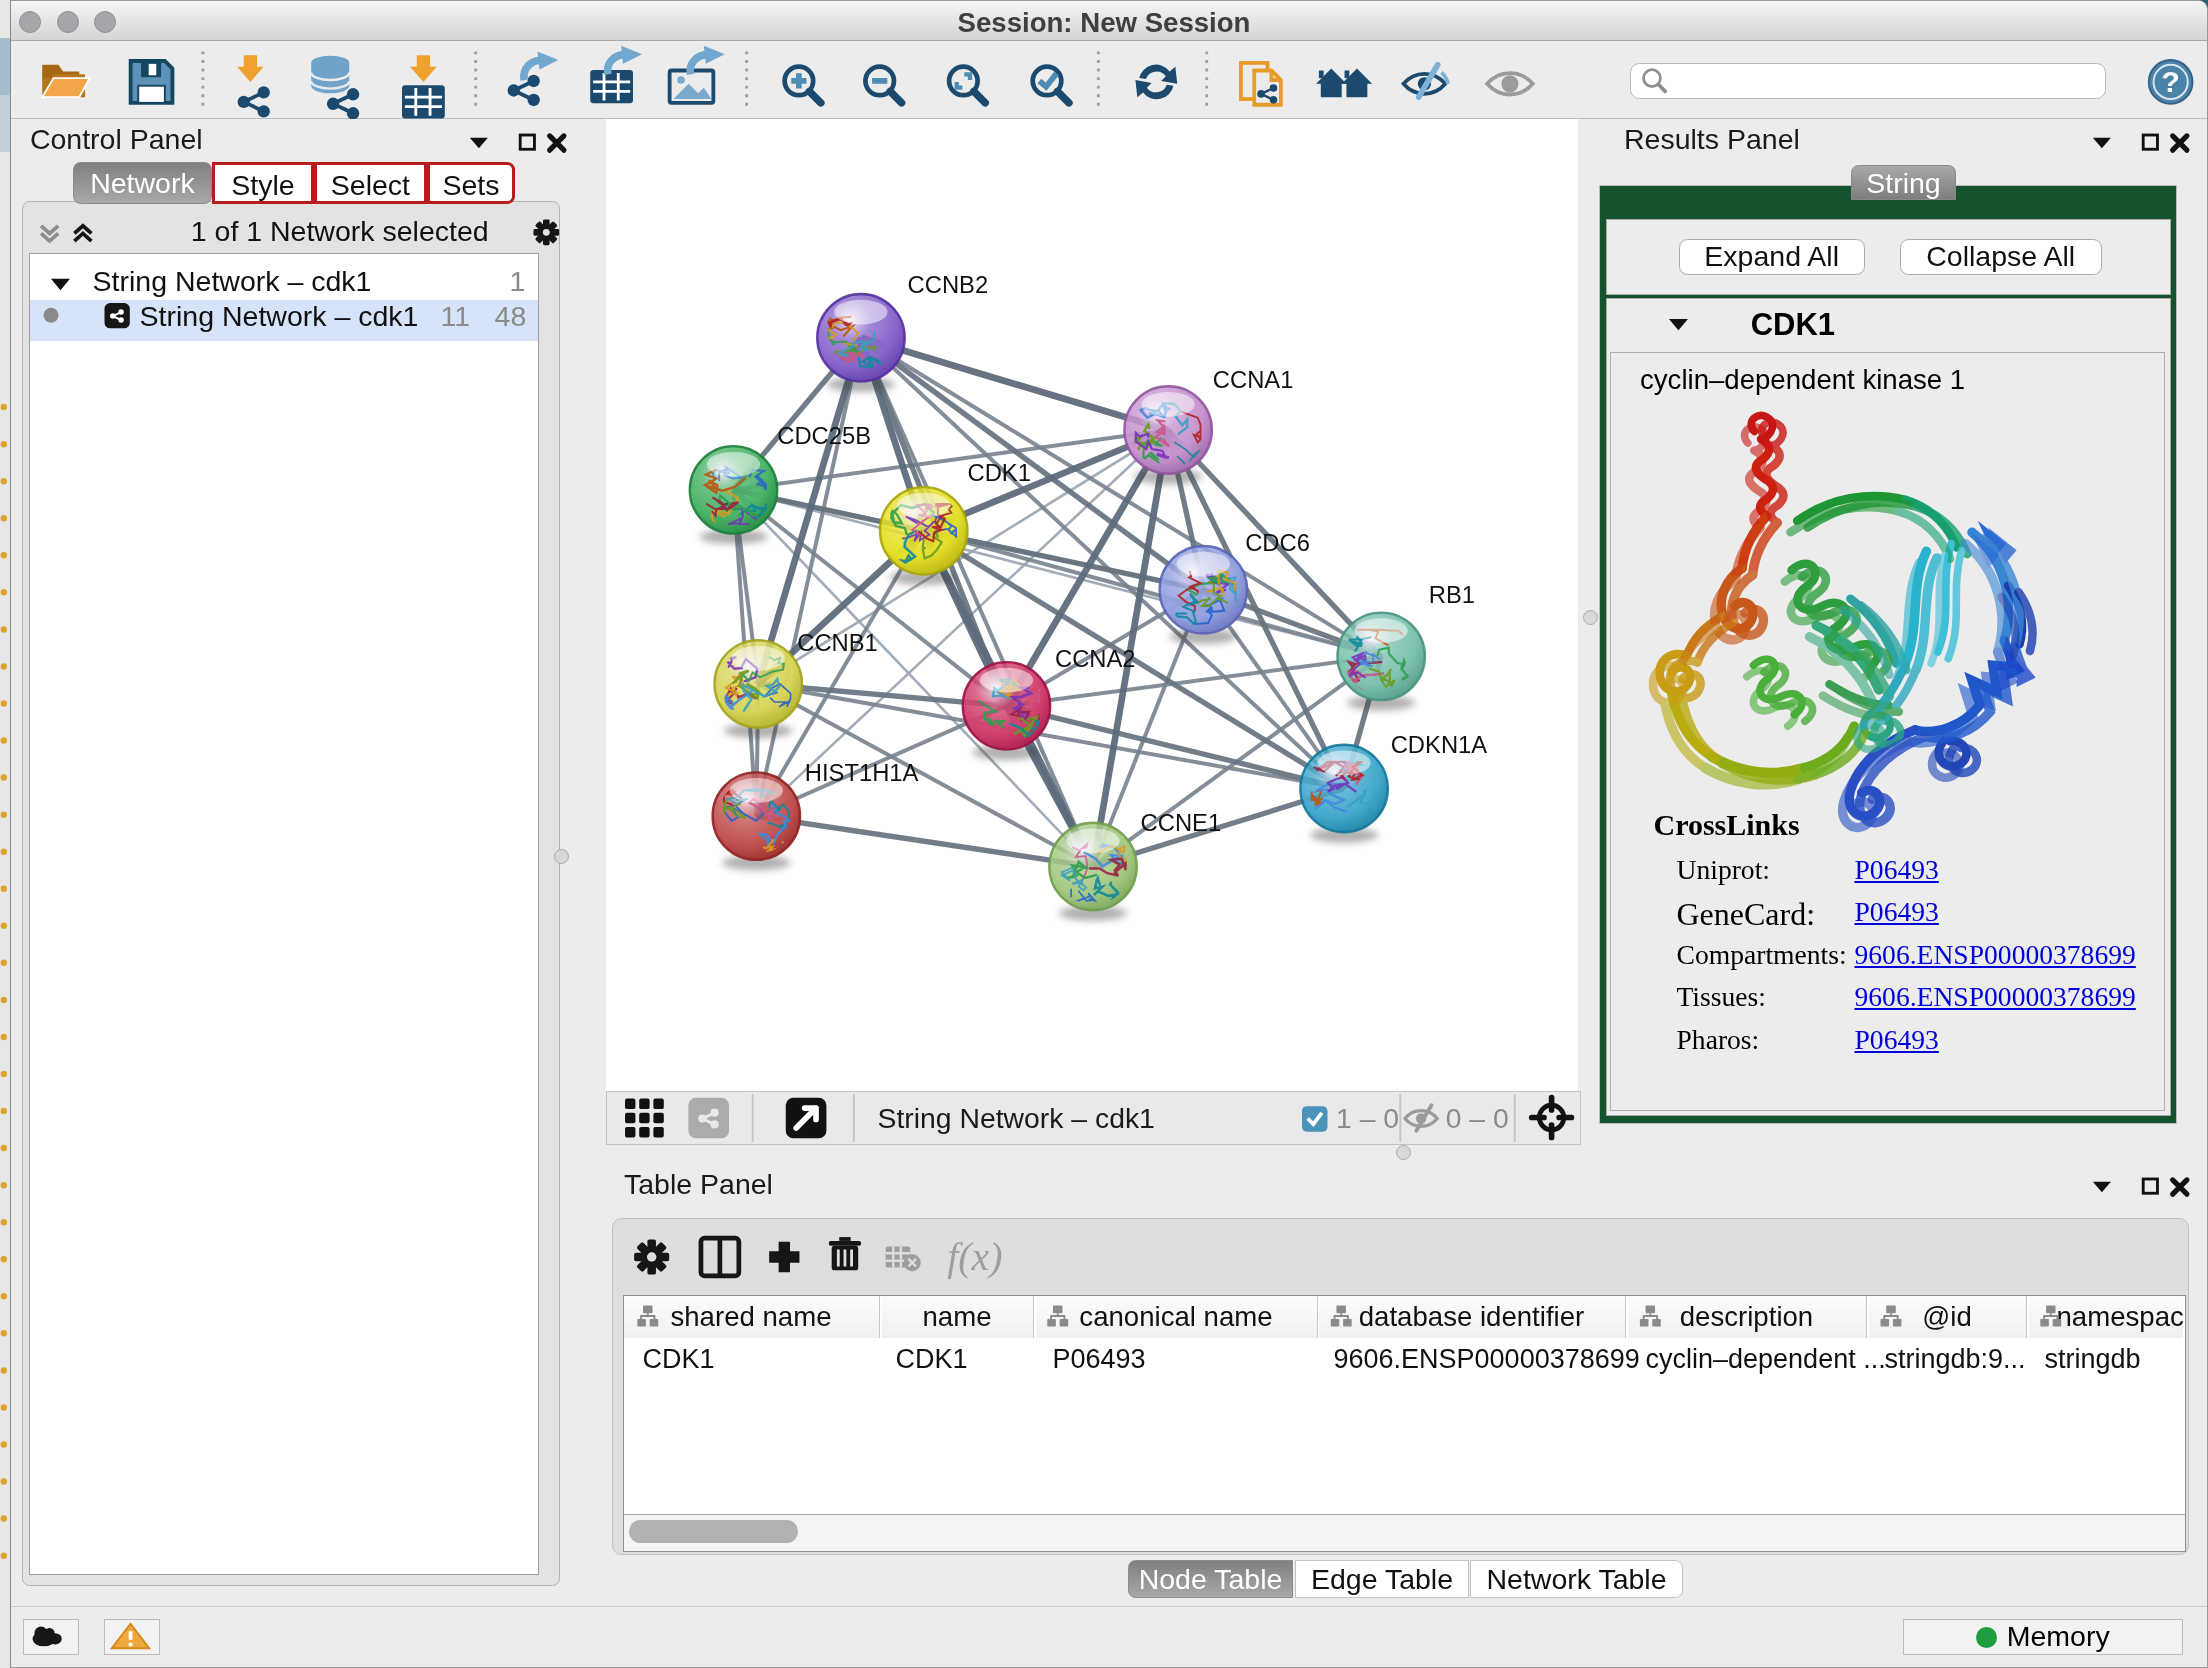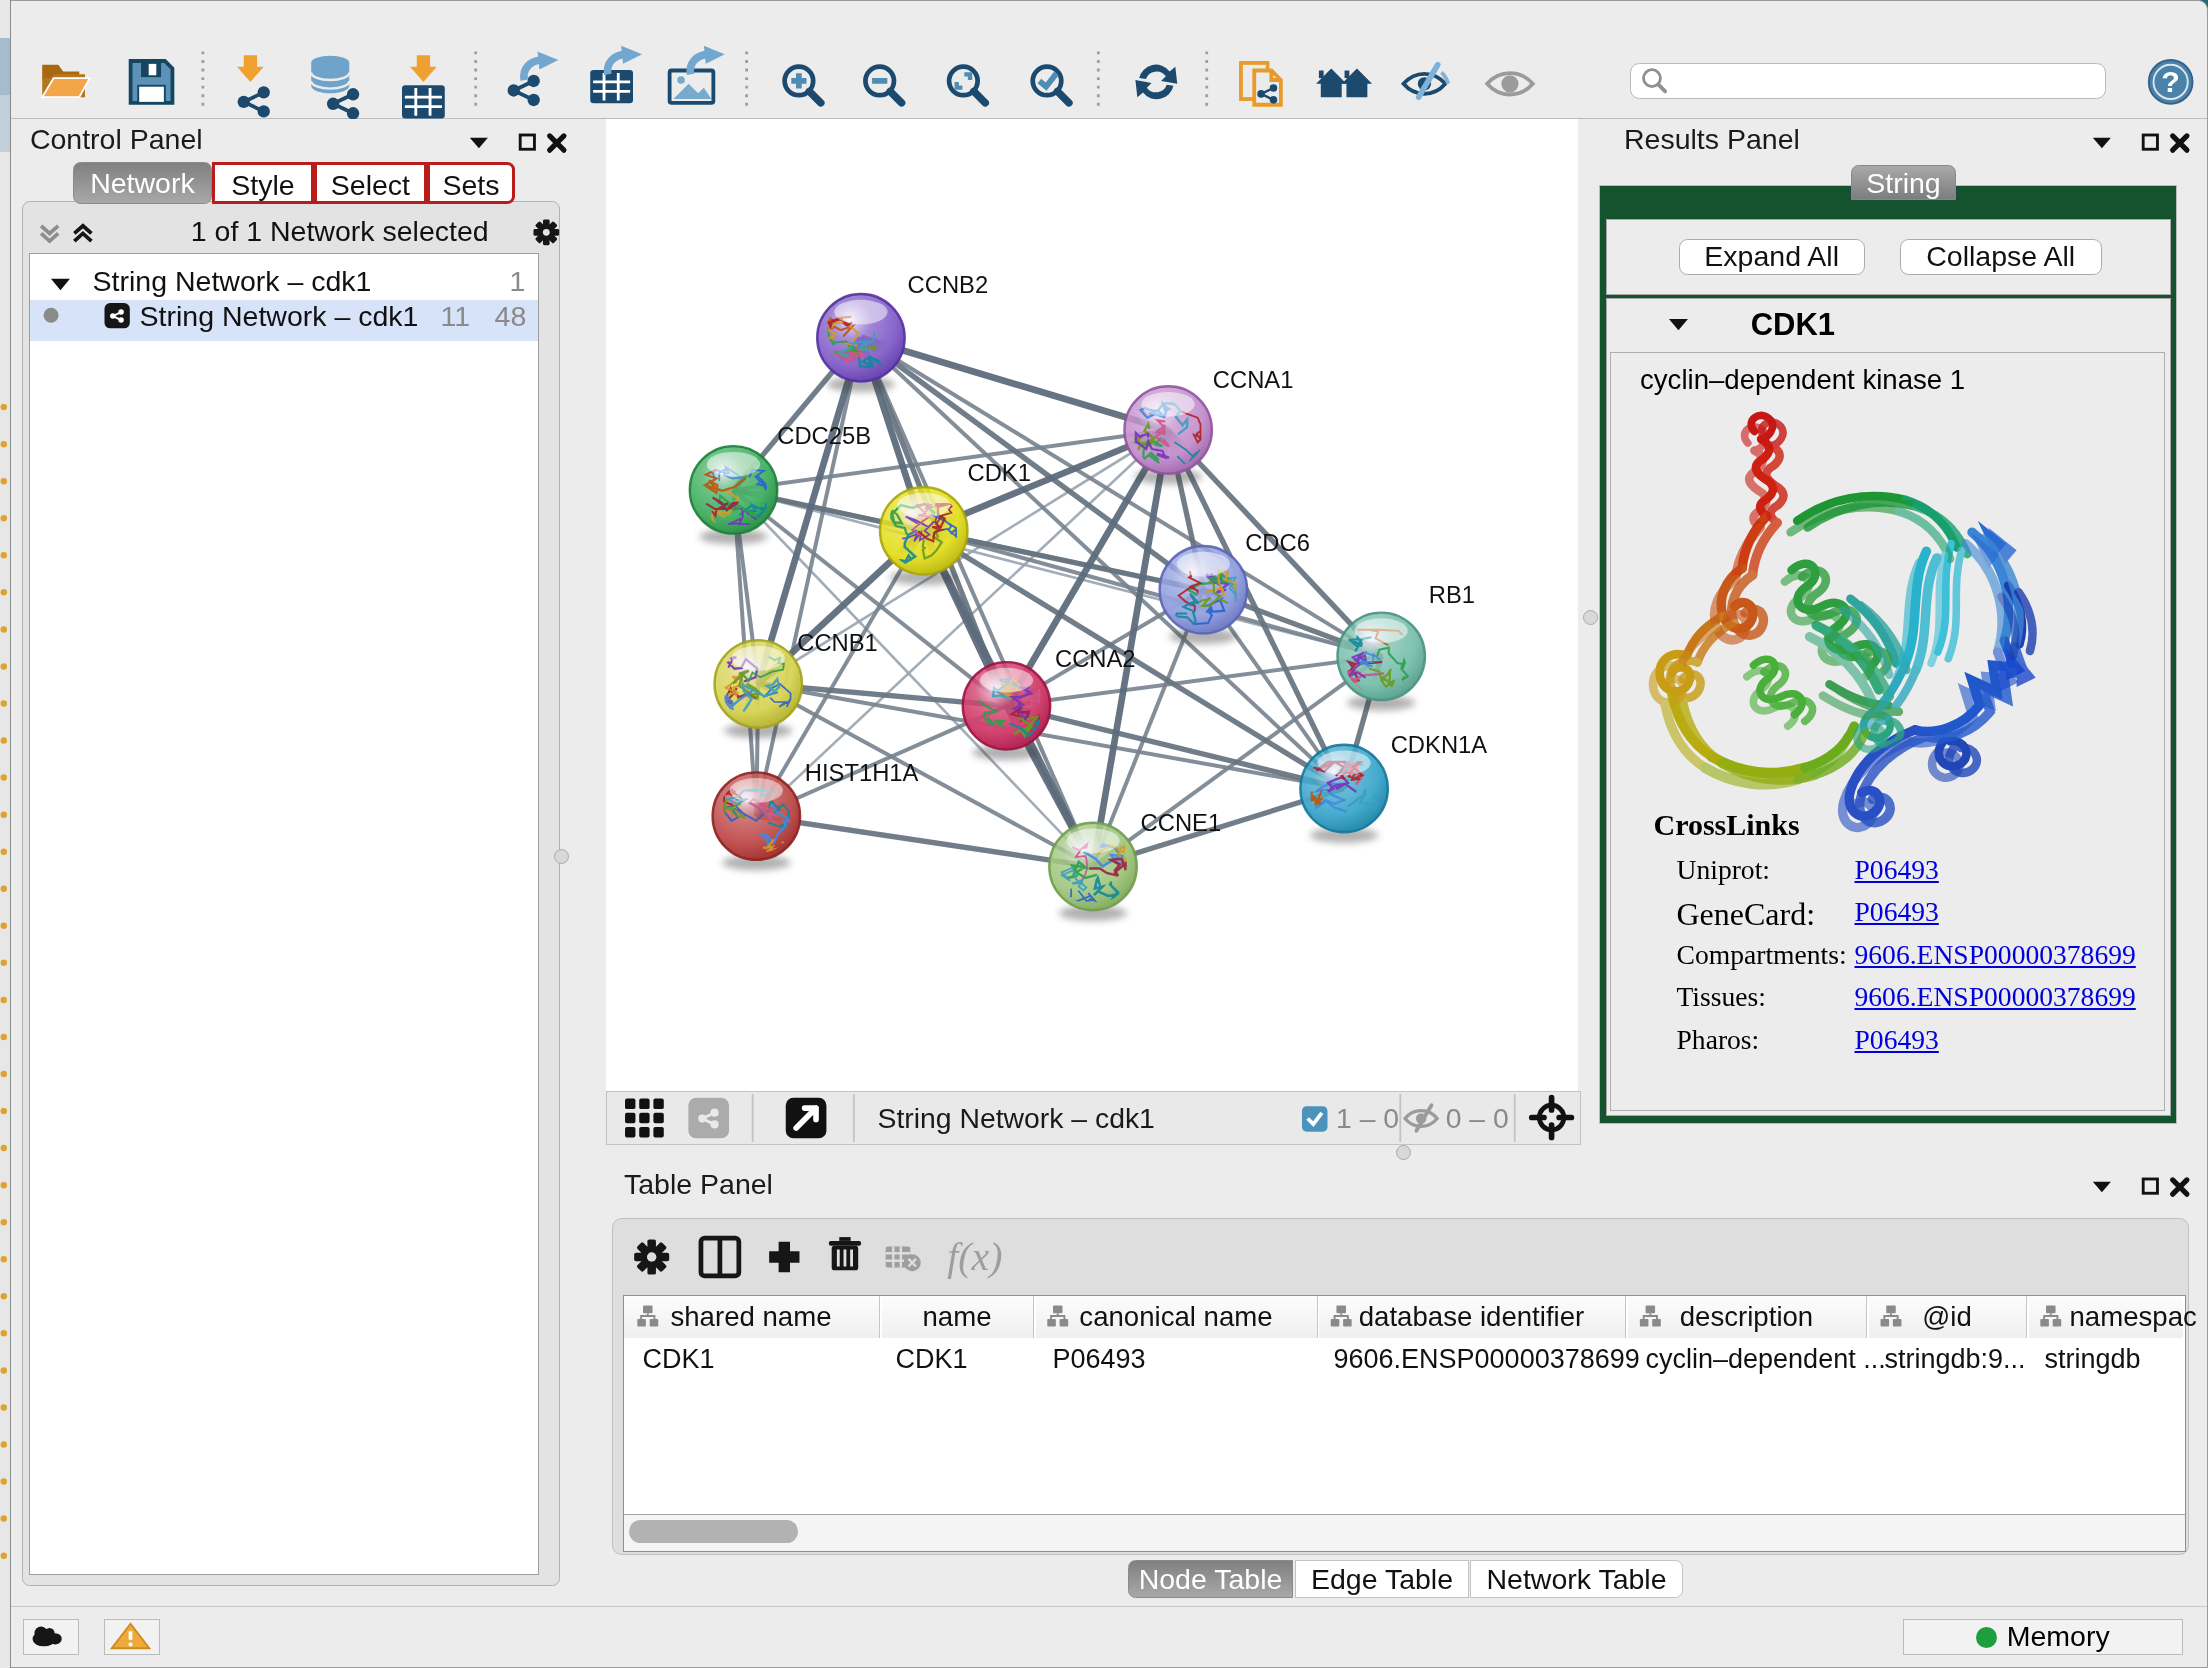--- a/index.html
+++ b/index.html
@@ -50,20 +50,26 @@
 .bottab { position:absolute; top:1559px; height:38px; background:#fff; border:1px solid #c2c2c2; font-size:28.5px; color:#111; text-align:center; line-height:37px; }
 .bottab.tabsel { background:linear-gradient(#808080,#a8a8a8); color:#fff; border:1px solid #8a8a8a; }
 
 #statusbar { position:absolute; left:0; top:1605px; width:100%; height:63px; background:#ececec; border-top:1.9px solid #c9c9c9; }
 .sbtn { position:absolute; top:12.4px; height:36px; background:#f2f2f2; border:1.9px solid #bbb; }
 </style>
 </head>
 <body>
 <div id="corner-tr" style="position:absolute;right:0;top:0;width:15px;height:13.3px;background:#2a6377;"></div>
 <div id="win">
+  <div id="titlebar">
+    <div class="tl" style="left:18px;"></div>
+    <div class="tl" style="left:56px;"></div>
+    <div class="tl" style="left:93px;"></div>
+    <div id="title">Session: New Session</div>
+  </div>
   <div id="toolbar">
   <svg width="2208" height="77" style="position:absolute;left:0;top:0;" viewBox="0 0 2322 81">
     <defs>
       <g id="shareg">
             <circle cx="-11" cy="1" r="6.5"></circle>
             <circle cx="10" cy="-9" r="6.5"></circle>
             <circle cx="10" cy="11" r="6.5"></circle>
             <path d="M-11,1 L10,-9 M-11,1 L10,11" stroke-width="4" stroke="#1c4a6e" fill="none"></path>
           </g>
       <g id="oarrow">
@@ -748,21 +754,21 @@
           </g>
         <text x="340" y="52" font-family="Liberation Serif" font-style="italic" font-size="42" fill="#9e9e9e">f(x)</text>
       </svg>
       <div id="tp-table">
         <div class="th" style="left:0; width:256px;">shared name</div>
         <div class="th" style="left:258px; width:152px;">name</div>
         <div class="th" style="left:412px; width:282px;">canonical name</div>
         <div class="th" style="left:695px; width:307px;">database identifier</div>
         <div class="th" style="left:1004px; width:239px;">description</div>
         <div class="th" style="left:1245px; width:158px;">@id</div>
-        <div class="th" style="left:1405px; width:154px; border-right:none; text-align:left; padding-left:41px;">namespac</div>
+        <div class="th" style="left:1405px; width:154px; border-right:none; text-align:left; padding-left:28px;">namespac</div>
         <svg width="1559" height="42" style="position:absolute;left:0;top:0;pointer-events:none;" viewBox="0 0 1639 44">
           <g fill="#8a8a8a">
               <g transform="translate(14,10)">
                 <rect x="6" y="0" width="10" height="8" rx="1"></rect>
                 <rect x="0" y="14" width="9" height="8" rx="1"></rect>
                 <rect x="13" y="14" width="9" height="8" rx="1"></rect>
                 <path d="M11,8 V11 M4,14 V11 H18 V14" stroke="#8a8a8a" stroke-width="2" fill="none"></path>
               </g>
           <g transform="translate(445,10)">
                 <rect x="6" y="0" width="10" height="8" rx="1"></rect>

